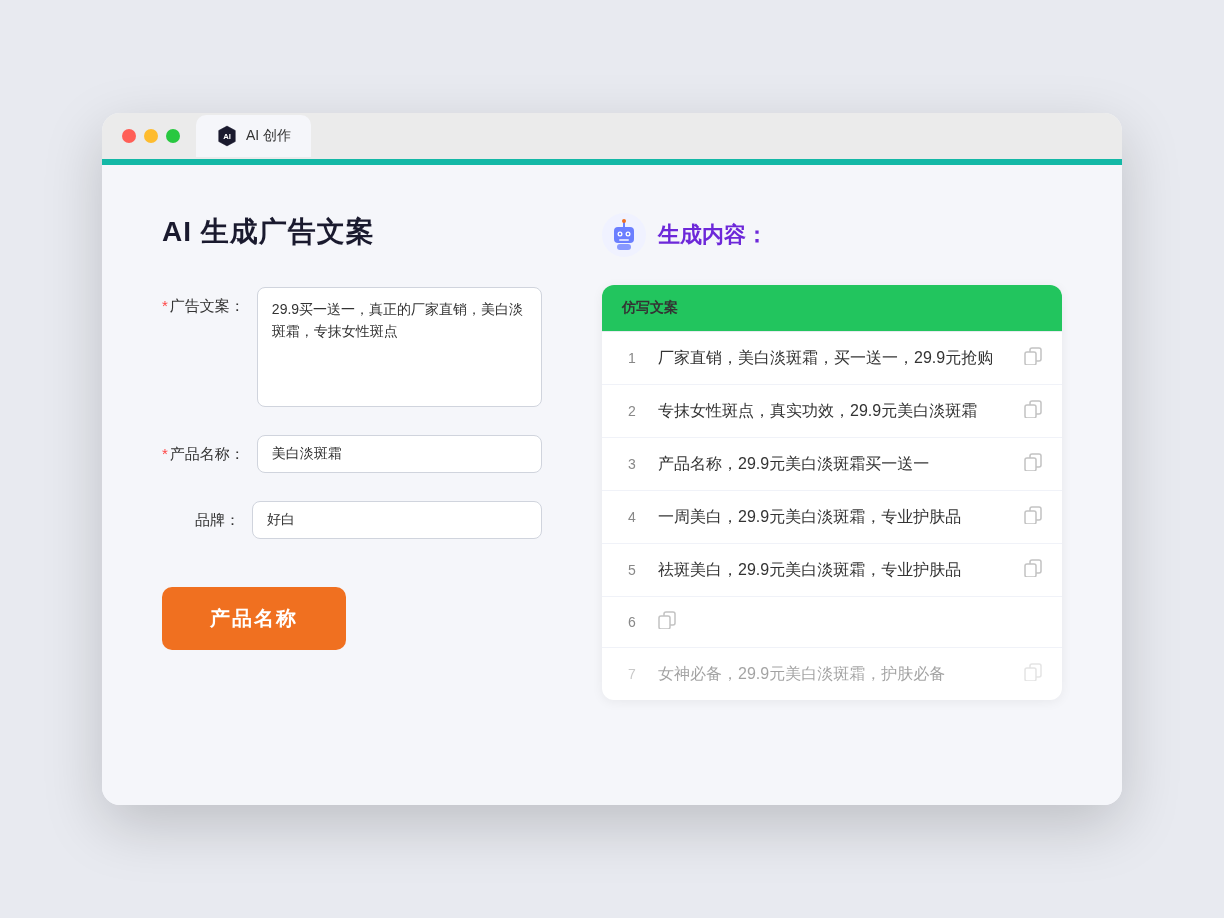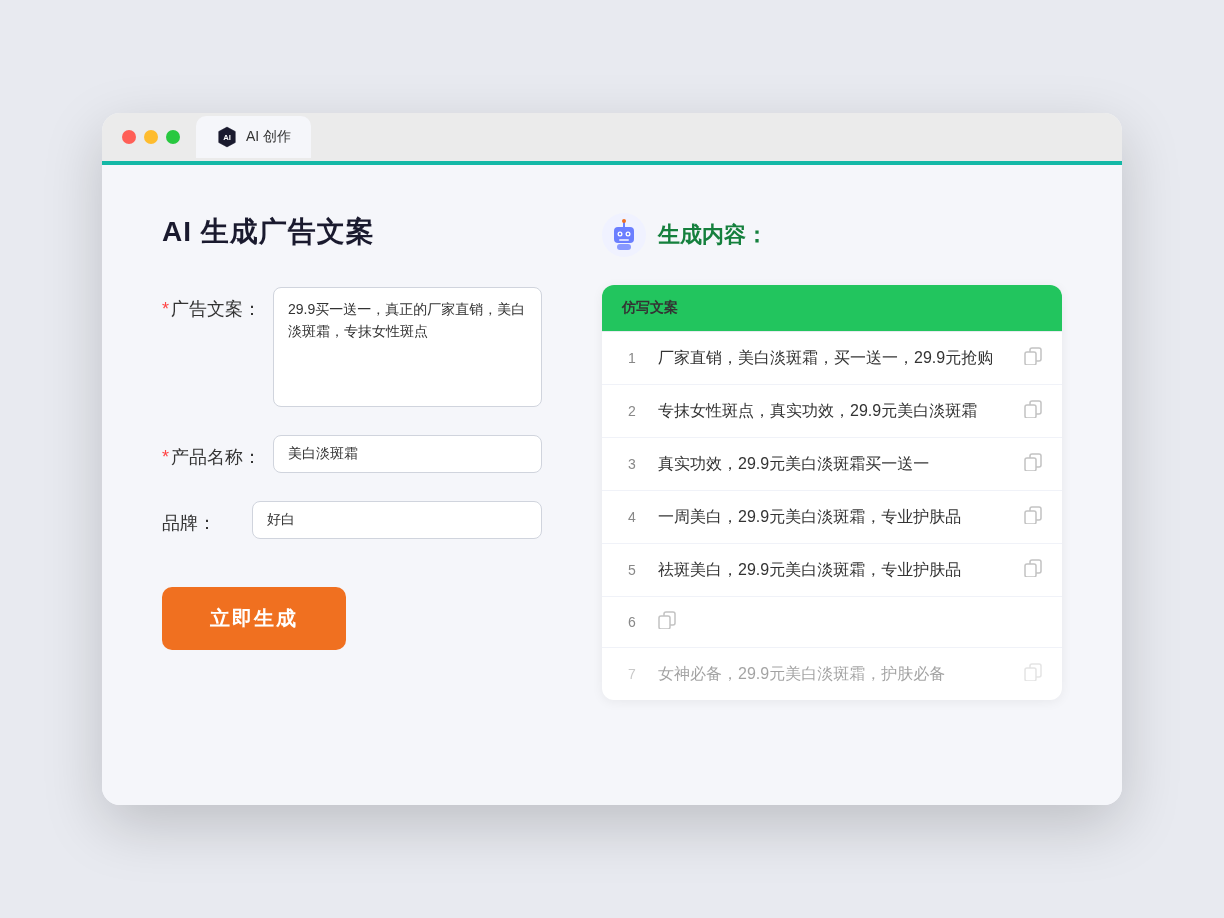--- a/index.html
+++ b/index.html
@@ -22,21 +22,21 @@
     }
 
     
     .title-bar {
       background: #ebebeb;
       height: 52px;
       display: flex;
       align-items: center;
       padding: 0 20px;
       gap: 16px;
-      border-bottom: 4px solid #14b8a6;
+      border-bottom: 6px solid #14b8a6;
     }
 
     .traffic-lights {
       display: flex;
       gap: 8px;
       align-items: center;
     }
 
     .traffic-light {
       width: 14px;
@@ -86,25 +86,25 @@
       letter-spacing: 1px;
     }
 
     .form-group {
       display: flex;
       align-items: flex-start;
       margin-bottom: 28px;
     }
 
     .form-label {
-      font-size: 18px;
+      font-size: 15px;
       color: #333;
       min-width: 90px;
       padding-top: 10px;
-      text-align: left;
+      text-align: right;
       padding-right: 12px;
     }
 
     .required-star {
       color: #ff4444;
       margin-right: 2px;
     }
 
     .form-input {
       flex: 1;
@@ -152,21 +152,21 @@
     }
 
     .robot-icon {
       width: 44px;
       height: 44px;
     }
 
     .result-title {
       font-size: 22px;
       font-weight: 600;
-      color: #15803d;
+      color: #6d28d9;
     }
 
     .result-table {
       background: #fff;
       border-radius: 12px;
       overflow: hidden;
       box-shadow: 0 2px 12px rgba(0,0,0,0.06);
     }
 
     .table-header {
@@ -257,21 +257,21 @@
         </label>
         <input type="text" class="form-input" value="美白淡斑霜" style="">
       </div>
 
       
       <div class="form-group">
         <label class="form-label">品牌：</label>
         <input type="text" class="form-input" value="好白" style="">
       </div>
 
-      <button class="generate-btn">立即生成</button>
+      <button class="generate-btn">产品名称</button>
     </div>
 
     <div class="right-panel">
       <div class="result-header">
 
         <svg class="robot-icon" viewBox="0 0 44 44" fill="none" xmlns="http://www.w3.org/2000/svg">
           <circle cx="22" cy="22" r="22" fill="#f0f2ff"></circle>
 
           <rect x="12" y="14" width="20" height="16" rx="4" fill="#6b7fff"></rect>
 
@@ -305,21 +305,21 @@
             <div class="table-row">
               <span class="row-number">2</span>
               <span class="row-text">专抹女性斑点，真实功效，29.9元美白淡斑霜</span>
               <span><svg class="copy-icon" viewBox="0 0 18 18" fill="none" xmlns="http://www.w3.org/2000/svg">
       <rect x="6" y="1" width="11" height="13" rx="2" stroke="#888" stroke-width="1.5"></rect>
       <rect x="1" y="5" width="11" height="13" rx="2" fill="white" stroke="#888" stroke-width="1.5"></rect>
     </svg></span>
             </div>
             <div class="table-row">
               <span class="row-number">3</span>
-              <span class="row-text">真实功效，29.9元美白淡斑霜买一送一</span>
+              <span class="row-text">产品名称，29.9元美白淡斑霜买一送一</span>
               <span><svg class="copy-icon" viewBox="0 0 18 18" fill="none" xmlns="http://www.w3.org/2000/svg">
       <rect x="6" y="1" width="11" height="13" rx="2" stroke="#888" stroke-width="1.5"></rect>
       <rect x="1" y="5" width="11" height="13" rx="2" fill="white" stroke="#888" stroke-width="1.5"></rect>
     </svg></span>
             </div>
             <div class="table-row">
               <span class="row-number">4</span>
               <span class="row-text">一周美白，29.9元美白淡斑霜，专业护肤品</span>
               <span><svg class="copy-icon" viewBox="0 0 18 18" fill="none" xmlns="http://www.w3.org/2000/svg">
       <rect x="6" y="1" width="11" height="13" rx="2" stroke="#888" stroke-width="1.5"></rect>

